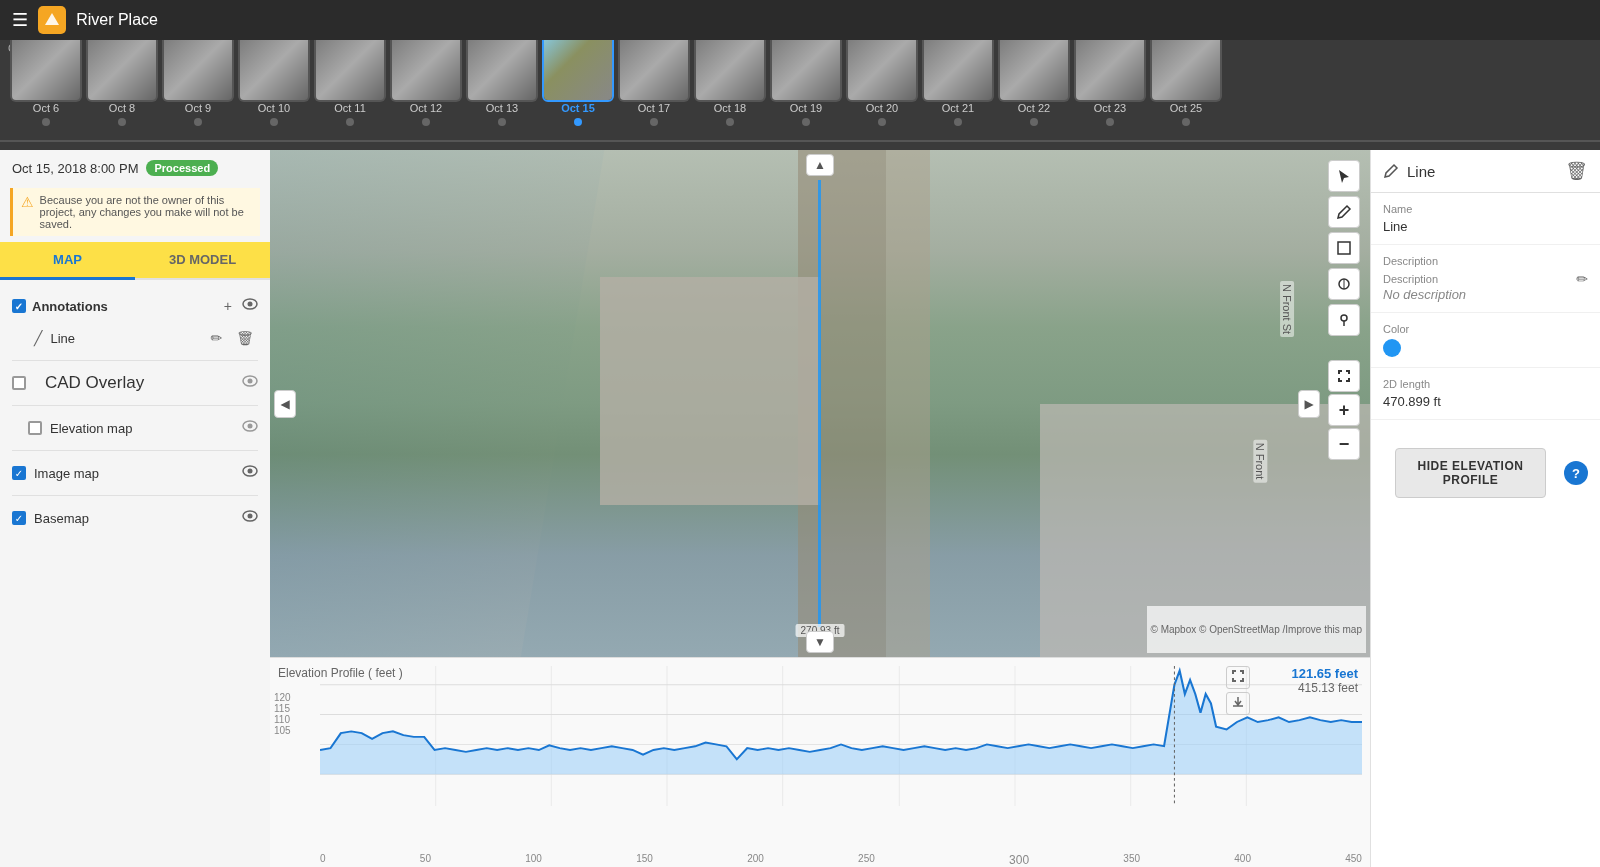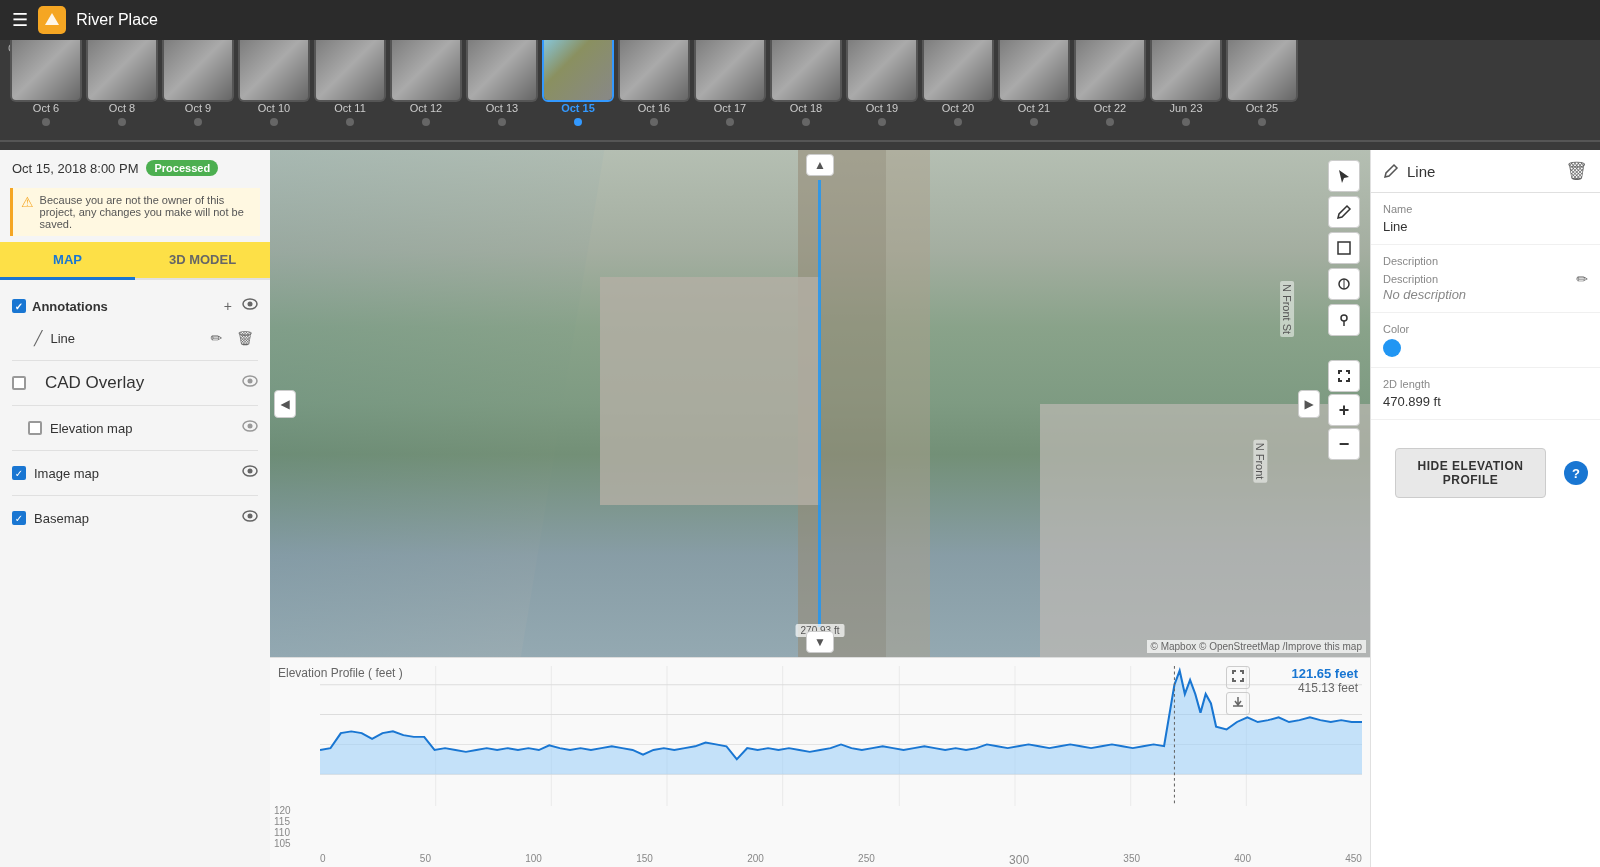--- a/index.html
+++ b/index.html
@@ -286,21 +286,21 @@
       gap: 2px;
     }
 
     .map-attribution {
       position: absolute;
       bottom: 4px;
       right: 4px;
       font-size: 10px;
       color: #666;
       background: rgba(255,255,255,0.7);
-      padding: 1px 4px;
+      padding: 18px 4px;
     }
 
     .map-up-btn, .map-down-btn {
       position: absolute;
       left: 50%;
       transform: translateX(-50%);
       background: #fff;
       border: 1px solid #ccc;
       border-radius: 4px;
       width: 28px;
@@ -583,27 +583,20 @@
         <div class="timeline-thumb active">
           <div class="timeline-thumb-img" style="background: linear-gradient(135deg, rgb(135, 206, 235) 0%, rgb(138, 144, 96) 40%, rgb(136, 136, 136) 100%);"></div>
         </div>
         <div class="timeline-date active-date">Oct 15</div>
         <div class="timeline-dot active-dot"></div>
       </div>
       <div class="timeline-item">
         <div class="timeline-thumb">
           <div class="timeline-thumb-img" style="background: linear-gradient(135deg, rgb(119, 119, 119) 0%, rgb(170, 170, 170) 50%, rgb(102, 102, 102) 100%);"></div>
         </div>
-        <div class="timeline-date">Oct 16</div>
-        <div class="timeline-dot"></div>
-      </div>
-      <div class="timeline-item">
-        <div class="timeline-thumb">
-          <div class="timeline-thumb-img" style="background: linear-gradient(135deg, rgb(119, 119, 119) 0%, rgb(170, 170, 170) 50%, rgb(102, 102, 102) 100%);"></div>
-        </div>
         <div class="timeline-date">Oct 17</div>
         <div class="timeline-dot"></div>
       </div>
       <div class="timeline-item">
         <div class="timeline-thumb">
           <div class="timeline-thumb-img" style="background: linear-gradient(135deg, rgb(119, 119, 119) 0%, rgb(170, 170, 170) 50%, rgb(102, 102, 102) 100%);"></div>
         </div>
         <div class="timeline-date">Oct 18</div>
         <div class="timeline-dot"></div>
       </div>
@@ -632,21 +625,21 @@
         <div class="timeline-thumb">
           <div class="timeline-thumb-img" style="background: linear-gradient(135deg, rgb(119, 119, 119) 0%, rgb(170, 170, 170) 50%, rgb(102, 102, 102) 100%);"></div>
         </div>
         <div class="timeline-date">Oct 22</div>
         <div class="timeline-dot"></div>
       </div>
       <div class="timeline-item">
         <div class="timeline-thumb">
           <div class="timeline-thumb-img" style="background: linear-gradient(135deg, rgb(119, 119, 119) 0%, rgb(170, 170, 170) 50%, rgb(102, 102, 102) 100%);"></div>
         </div>
-        <div class="timeline-date">Jun 23</div>
+        <div class="timeline-date">Oct 23</div>
         <div class="timeline-dot"></div>
       </div>
       <div class="timeline-item">
         <div class="timeline-thumb">
           <div class="timeline-thumb-img" style="background: linear-gradient(135deg, rgb(119, 119, 119) 0%, rgb(170, 170, 170) 50%, rgb(102, 102, 102) 100%);"></div>
         </div>
         <div class="timeline-date">Oct 25</div>
         <div class="timeline-dot"></div>
       </div>
     </div>
@@ -878,21 +871,21 @@
         <span style="font-size:10px;color:#888;">100</span>
         <span style="font-size:10px;color:#888;">150</span>
         <span style="font-size:10px;color:#888;">200</span>
         <span style="font-size:10px;color:#888;">250</span>
         <span style="font-size:12px;color:#888;margin-left:40px;">300</span>
         <span style="font-size:10px;color:#888;">350</span>
         <span style="font-size:10px;color:#888;">400</span>
         <span style="font-size:10px;color:#888;">450</span>
       </div>
 
-      <div style="position:absolute;top:0;left:4px;bottom:18px;display:flex;flex-direction:column;justify-content:flex-end;">
+      <div style="position:absolute;top:34px;left:4px;bottom:18px;display:flex;flex-direction:column;justify-content:flex-start;">
         <span style="font-size:10px;color:#888;">120</span>
         <span style="font-size:10px;color:#888;">115</span>
         <span style="font-size:10px;color:#888;">110</span>
         <span style="font-size:10px;color:#888;">105</span>
       </div>
     </div>
   </div>
 
   <div id="right-panel">
     <div class="annotation-header">

